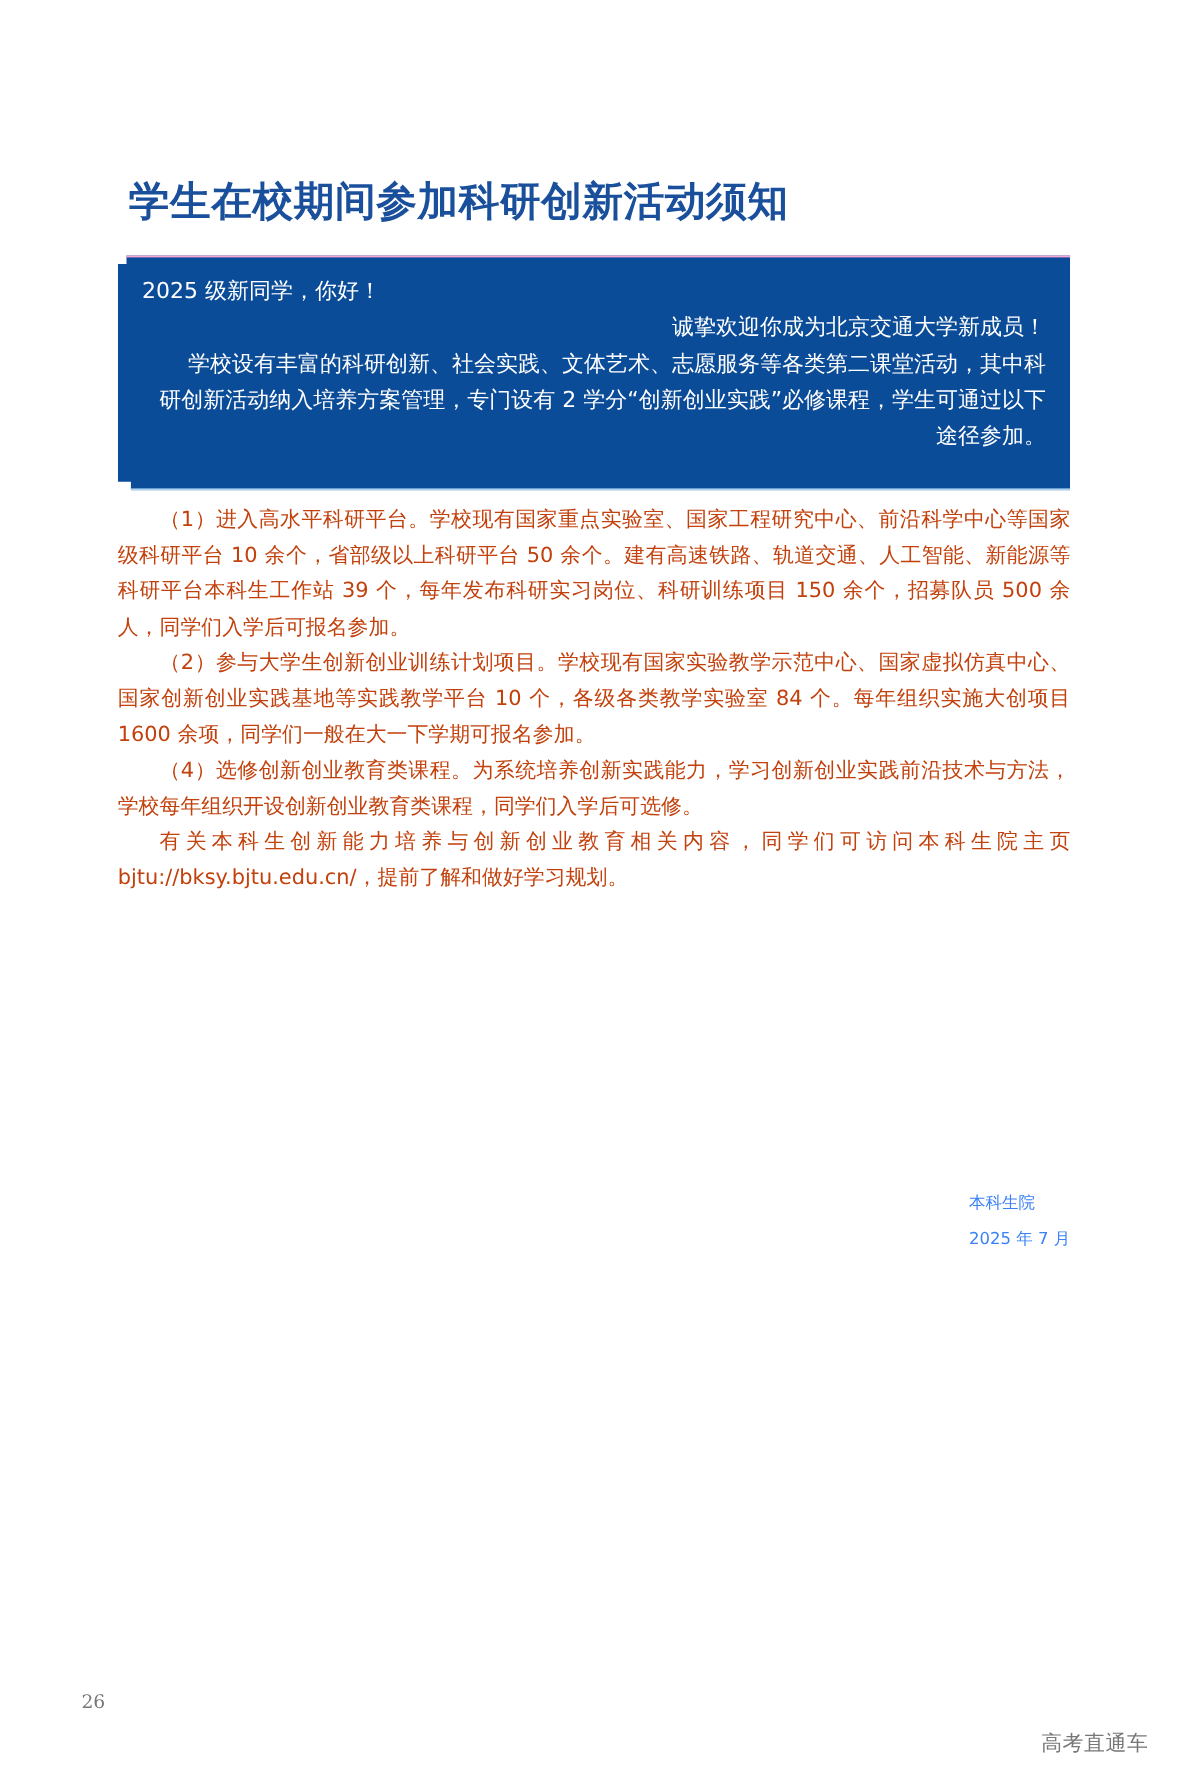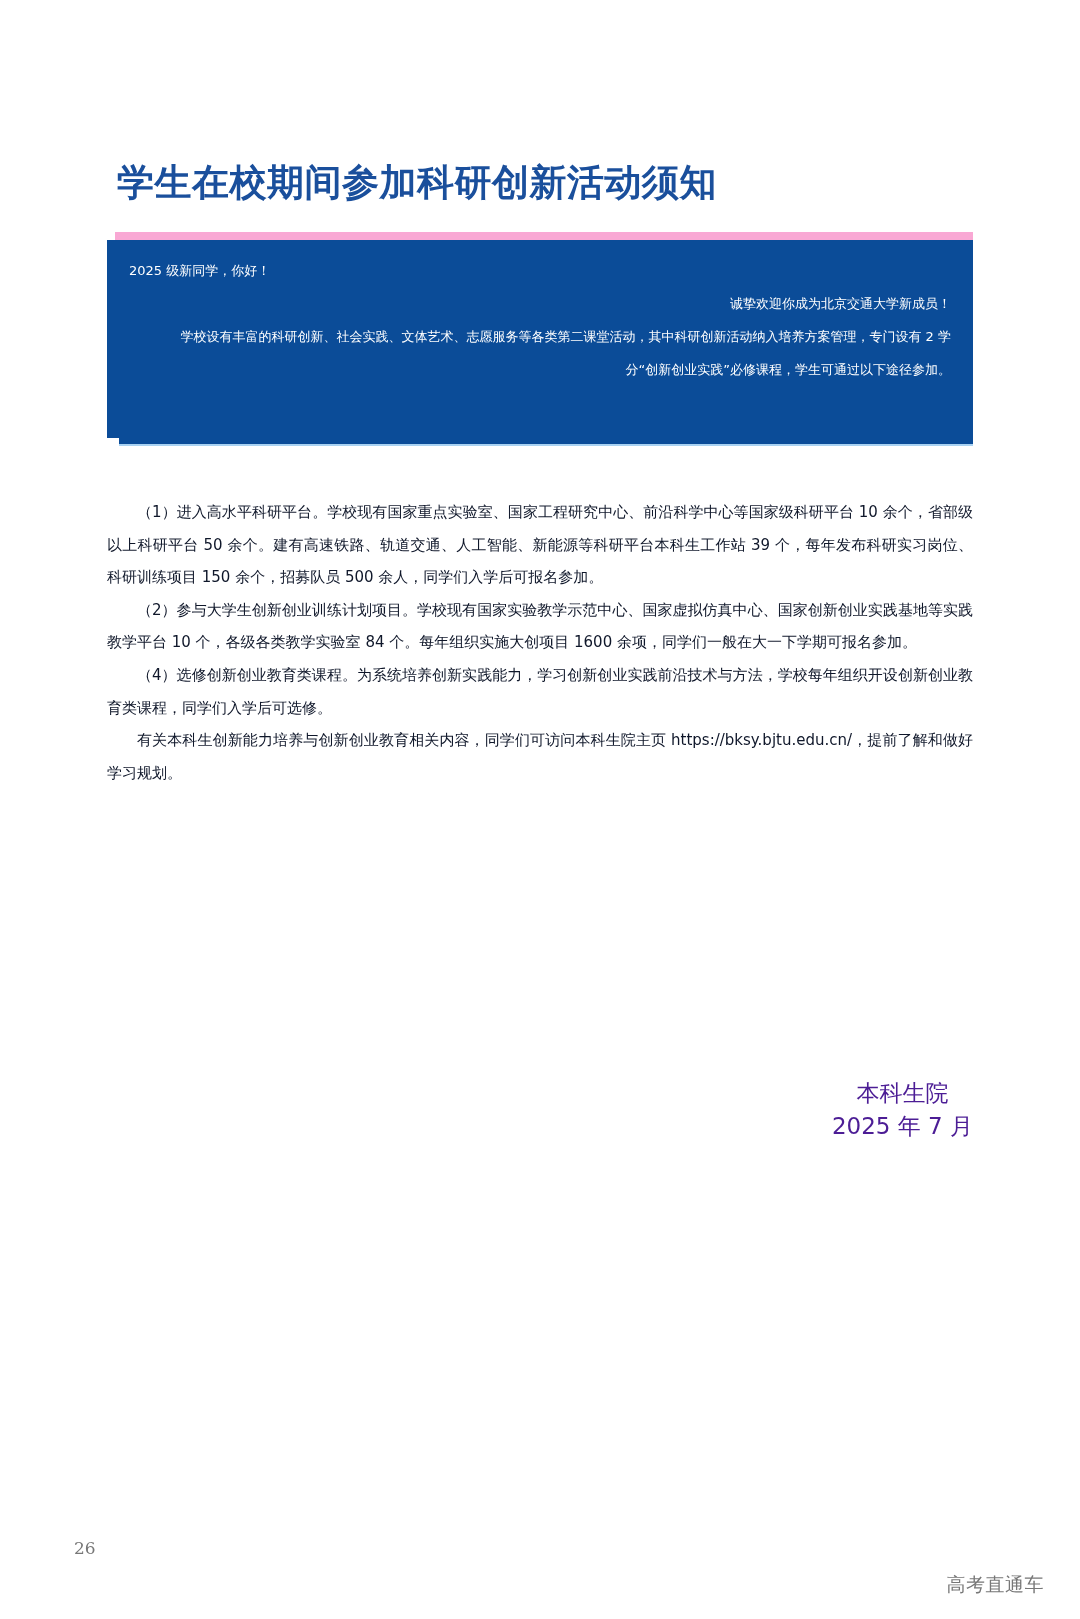--- a/index.html
+++ b/index.html
@@ -18,47 +18,47 @@
       color: #1a4f9c;
       letter-spacing: 0.5px;
       white-space: nowrap;
       margin: 0;
     }
     .greet-box {
       position: absolute;
       left: 107px; top: 232px;
       width: 866px; height: 214px;
       background: #0b4c98;
-      border-top: 8px solid #f9a8d4;
+      border-top: 2px solid #f9a8d4;
       border-bottom: 2px solid #a9d2f2;
       box-sizing: border-box;
       clip-path: polygon(0 8px, 8px 8px, 8px 0, 100% 0, 100% 100%, 12px 100%, 12px calc(100% - 8px), 0 calc(100% - 8px));
       color: #ffffff;
       padding: 14px 22px 0 22px;
-      font-size: 13px;
+      font-size: 20px;
       line-height: 33px;
     }
     .greet-box p { margin: 0; }
     .greet-box .indent { text-indent: 2em; text-align: right; }
     .body-text {
       position: absolute;
-      left: 107px; top: 496px;
+      left: 107px; top: 456px;
       width: 866px;
-      color: #0f172a;
-      font-size: 15px;
+      color: #c2410c;
+      font-size: 19px;
       line-height: 32.6px;
       text-align: justify;
     }
     .body-text p { margin: 0; text-indent: 2em; }
     .signature {
       position: absolute;
       right: 107px; top: 1077px;
-      text-align: center;
-      color: #4c1d95;
-      font-size: 23px;
+      text-align: left;
+      color: #3b82f6;
+      font-size: 15px;
       line-height: 33px;
     }
     .page-num {
       position: absolute;
       left: 74px; top: 1538px;
       font-family: "DejaVu Serif", "Liberation Serif", serif;
       font-size: 17px;
       color: #777777;
     }
     .watermark {
@@ -77,21 +77,21 @@
 <div class="greet-box">
   <p>2025 级新同学，你好！</p>
   <p class="indent">诚挚欢迎你成为北京交通大学新成员！</p>
   <p class="indent">学校设有丰富的科研创新、社会实践、文体艺术、志愿服务等各类第二课堂活动，其中科研创新活动纳入培养方案管理，专门设有 2 学分“创新创业实践”必修课程，学生可通过以下途径参加。</p>
 </div>
 
 <div class="body-text">
   <p>（1）进入高水平科研平台。学校现有国家重点实验室、国家工程研究中心、前沿科学中心等国家级科研平台 10 余个，省部级以上科研平台 50 余个。建有高速铁路、轨道交通、人工智能、新能源等科研平台本科生工作站 39 个，每年发布科研实习岗位、科研训练项目 150 余个，招募队员 500 余人，同学们入学后可报名参加。</p>
   <p>（2）参与大学生创新创业训练计划项目。学校现有国家实验教学示范中心、国家虚拟仿真中心、国家创新创业实践基地等实践教学平台 10 个，各级各类教学实验室 84 个。每年组织实施大创项目 1600 余项，同学们一般在大一下学期可报名参加。</p>
   <p>（4）选修创新创业教育类课程。为系统培养创新实践能力，学习创新创业实践前沿技术与方法，学校每年组织开设创新创业教育类课程，同学们入学后可选修。</p>
-  <p><span>有关本科生创新能力培养与创新创业教育相关内容，同学们可访问本科生院主页 </span><span>https://bksy.bjtu.edu.cn/</span><span>，提前了解和做好学习规划。</span></p>
+  <p><span>有关本科生创新能力培养与创新创业教育相关内容，同学们可访问本科生院主页 </span><span>bjtu://bksy.bjtu.edu.cn/</span><span>，提前了解和做好学习规划。</span></p>
 </div>
 
 <div class="signature">
   <div>本科生院</div>
   <div>2025 年 7 月</div>
 </div>
 
 <div class="page-num">26</div>
 <div class="watermark">高考直通车</div>
 

